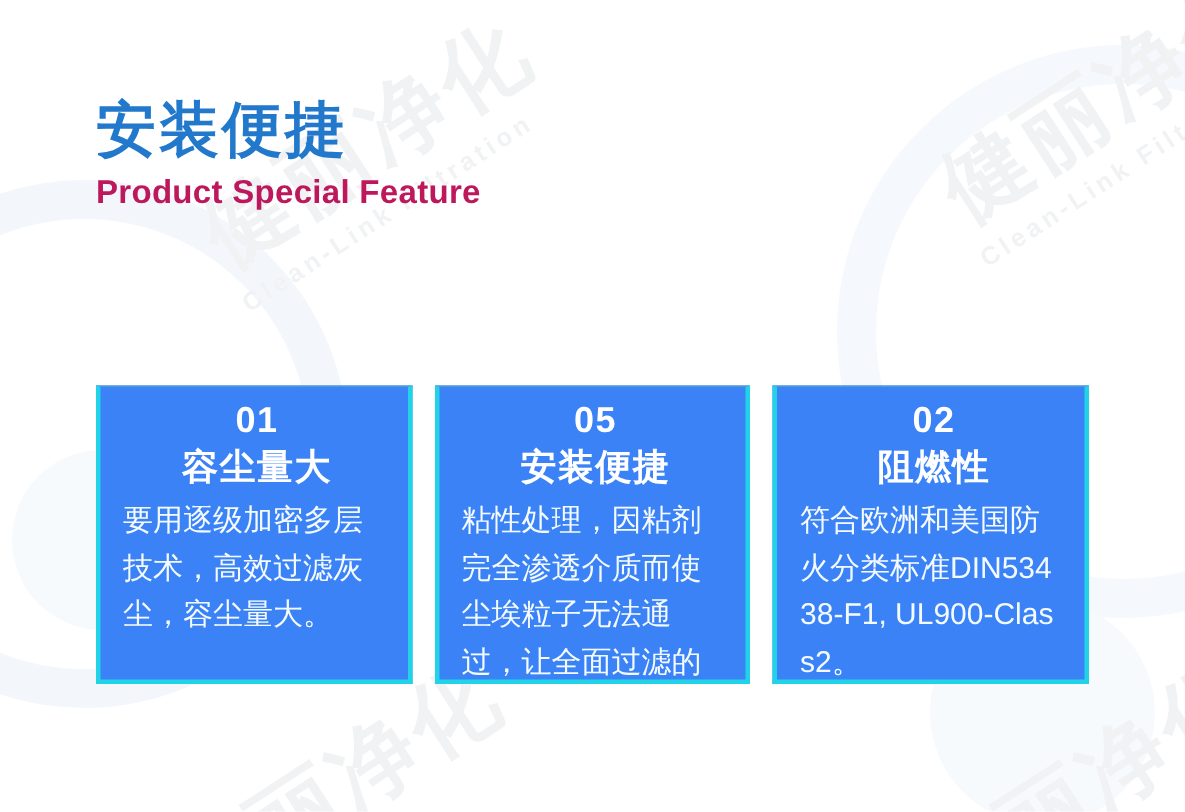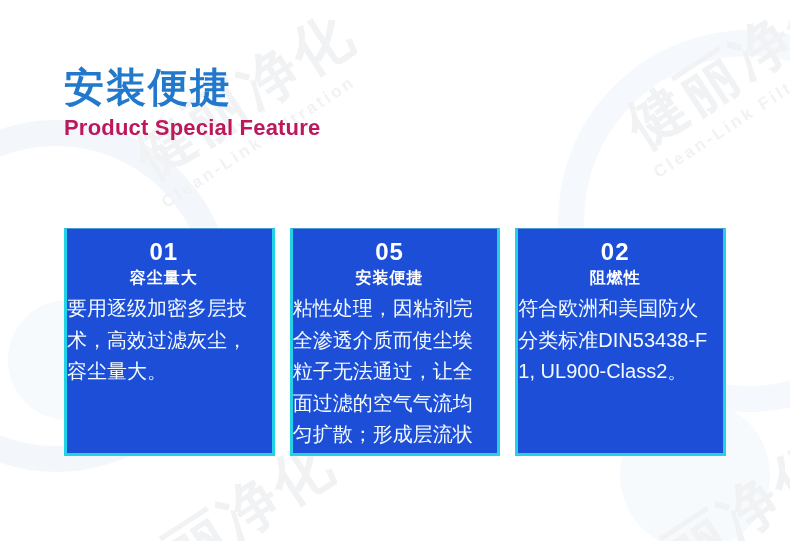--- a/index.html
+++ b/index.html
@@ -97,40 +97,41 @@
     left: 64px;
     top: 228px;
     width: 662px;
     height: 228px;
     display: flex;
     gap: 15px;
   }
   .card {
     flex: 1 1 0;
     position: relative;
-    background: #1d4ed8;
+    background: #3b82f6;
     border-left: 3px solid #22d3e8;
     border-right: 3px solid #22d3e8;
     border-bottom: 3px solid #22d3e8;
     border-top: 1px solid #4e9ad8;
     box-sizing: border-box;
-    padding: 8px 11px 10px 0;
+    padding: 8px 11px 10px 15px;
     color: #ffffff;
     overflow: hidden;
+    margin-top: 29px;
   }
   .card-num {
     font-size: 24px;
     font-weight: 700;
     text-align: center;
     letter-spacing: 1px;
     line-height: 1.25;
     margin: 0;
   }
   .card-title {
-    font-size: 16px;
+    font-size: 24px;
     font-weight: 700;
     text-align: center;
     letter-spacing: 1px;
     line-height: 1.25;
     margin: 1px 0 5px 0;
   }
   .card-body {
     font-size: 20px;
     font-weight: 400;
     line-height: 1.58;

